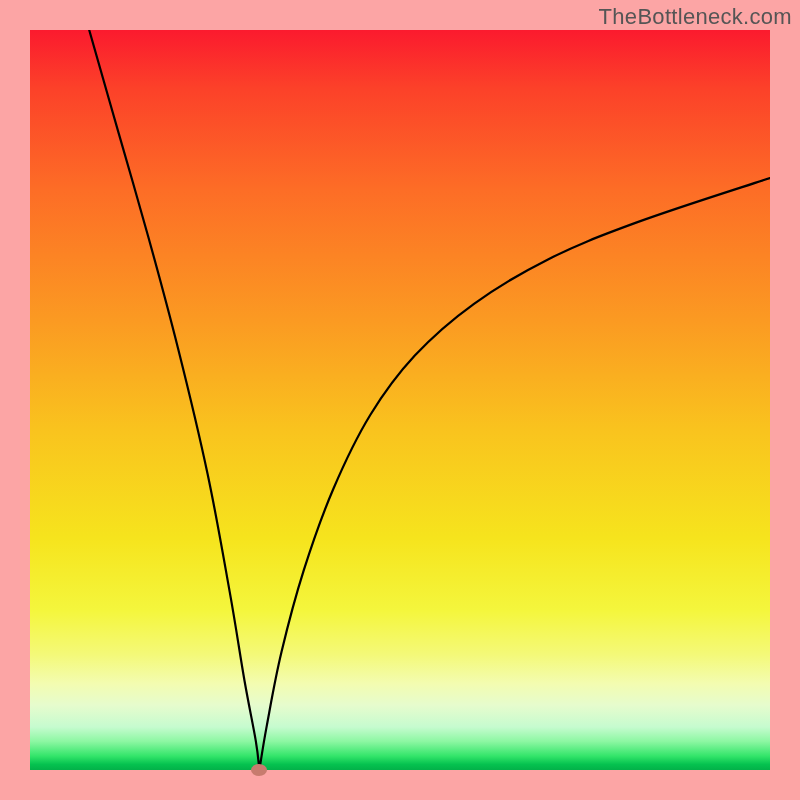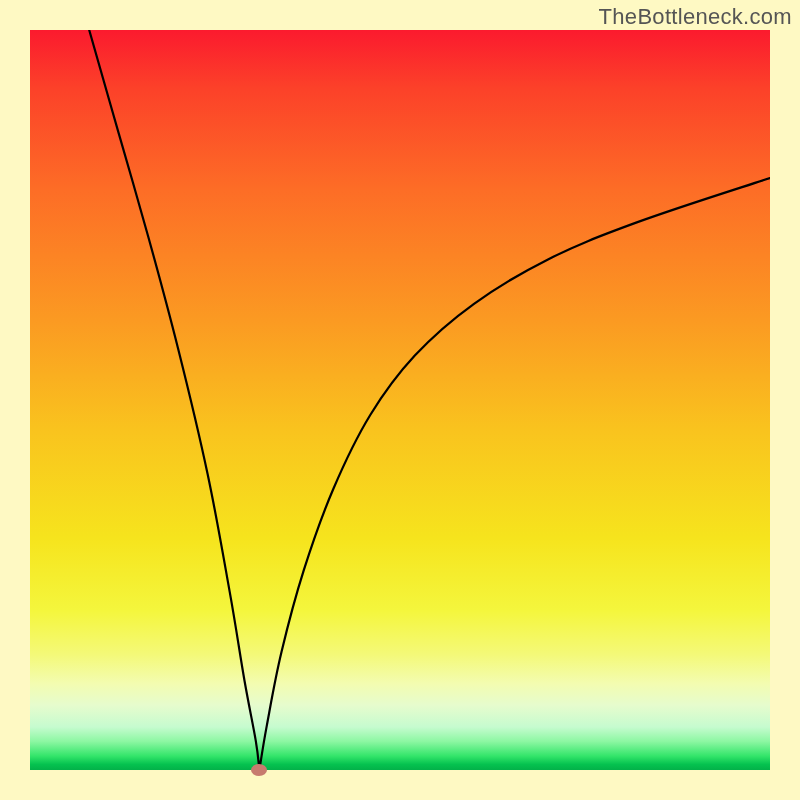--- a/index.html
+++ b/index.html
@@ -7,21 +7,21 @@
     padding: 0;
     width: 800px;
     height: 800px;
     overflow: hidden;
     font-family: Arial, Helvetica, sans-serif;
   }
   .frame {
     position: relative;
     width: 800px;
     height: 800px;
-    background: #fef9c3;
+    background: #fca5a5;
   }
   .watermark {
     position: absolute;
     top: 4px;
     right: 8px;
     color: #555;
     font-size: 22px;
     font-weight: 500;
     z-index: 30;
     letter-spacing: 0.3px;

